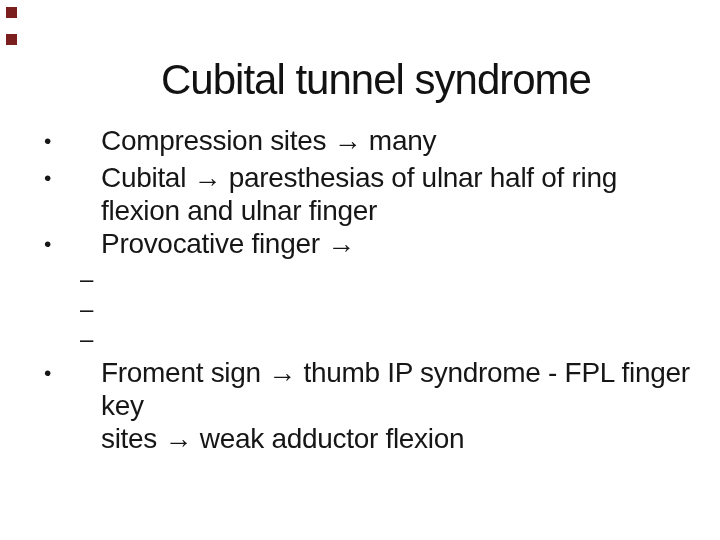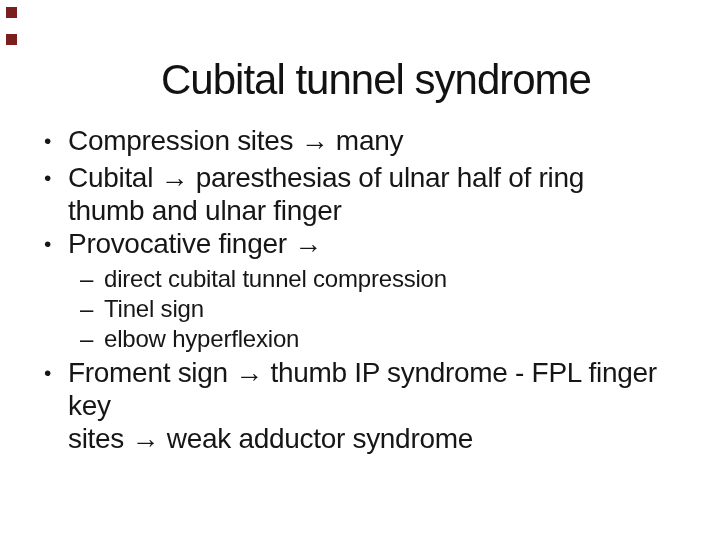--- a/index.html
+++ b/index.html
@@ -43,21 +43,21 @@
     line-height: 33px;
     letter-spacing: -0.3px;
   }
   .bullet-row { display: flex; margin: 0; }
   .bullet-row .marker {
     flex: 0 0 24px;
     width: 24px;
     font-size: 21px;
     color: #161616;
   }
-  .bullet-row .btext { flex: 1 1 auto; }
+  .bullet-row .btext { flex: 1 1 auto; margin-left: 33px; }
   .row-symptoms { margin-top: 4px; }
   .row-provocative { margin-top: 0; }
   .row-froment { margin-top: 2px; }
   .sub-list {
     margin: 4px 0 0 36px;
     font-size: 24px;
     line-height: 30px;
     letter-spacing: -0.2px;
   }
   .sub-row { display: flex; }
@@ -81,42 +81,39 @@
 
   <div class="content">
 
     <div class="bullet-row row-compression">
       <span class="marker">•</span>
       <div class="btext"><span>Compression sites </span><span class="arrow-h">→</span><span> many</span></div>
     </div>
 
     <div class="bullet-row row-symptoms">
       <span class="marker">•</span>
-      <div class="btext"><span>Cubital </span><span class="arrow-h">→</span><span> paresthesias of </span><span class="b">ulnar half of ring</span><br><span class="b">thumb and </span><span>ulnar finger</span></div>
+      <div class="btext"><span>Cubital </span><span class="arrow-h">→</span><span> paresthesias of </span><span class="b">ulnar half of ring</span><br><span class="b">flexion and </span><span>ulnar finger</span></div>
     </div>
 
     <div class="bullet-row row-provocative">
       <span class="marker">•</span>
       <div class="btext"><span>Provocative finger </span><span>→</span></div>
     </div>
 
     <div class="sub-list">
       <div class="sub-row">
         <span class="marker">–</span>
-        <div class="btext">direct cubital tunnel compression</div>
       </div>
       <div class="sub-row">
         <span class="marker">–</span>
-        <div class="btext">Tinel sign</div>
       </div>
       <div class="sub-row">
         <span class="marker">–</span>
-        <div class="btext">elbow hyperflexion</div>
       </div>
     </div>
 
     <div class="bullet-row row-froment">
       <span class="marker">•</span>
-      <div class="btext"><span>Froment sign </span><span>→</span><span> thumb IP syndrome - FPL </span><span class="b">finger key</span><br><span class="b">sites </span><span>→</span><span> weak adductor syndrome</span></div>
+      <div class="btext"><span>Froment sign </span><span>→</span><span> thumb IP syndrome - FPL </span><span class="b">finger key</span><br><span class="b">sites </span><span>→</span><span> weak adductor flexion</span></div>
     </div>
 
   </div>
 </div>
 
 </body></html>

